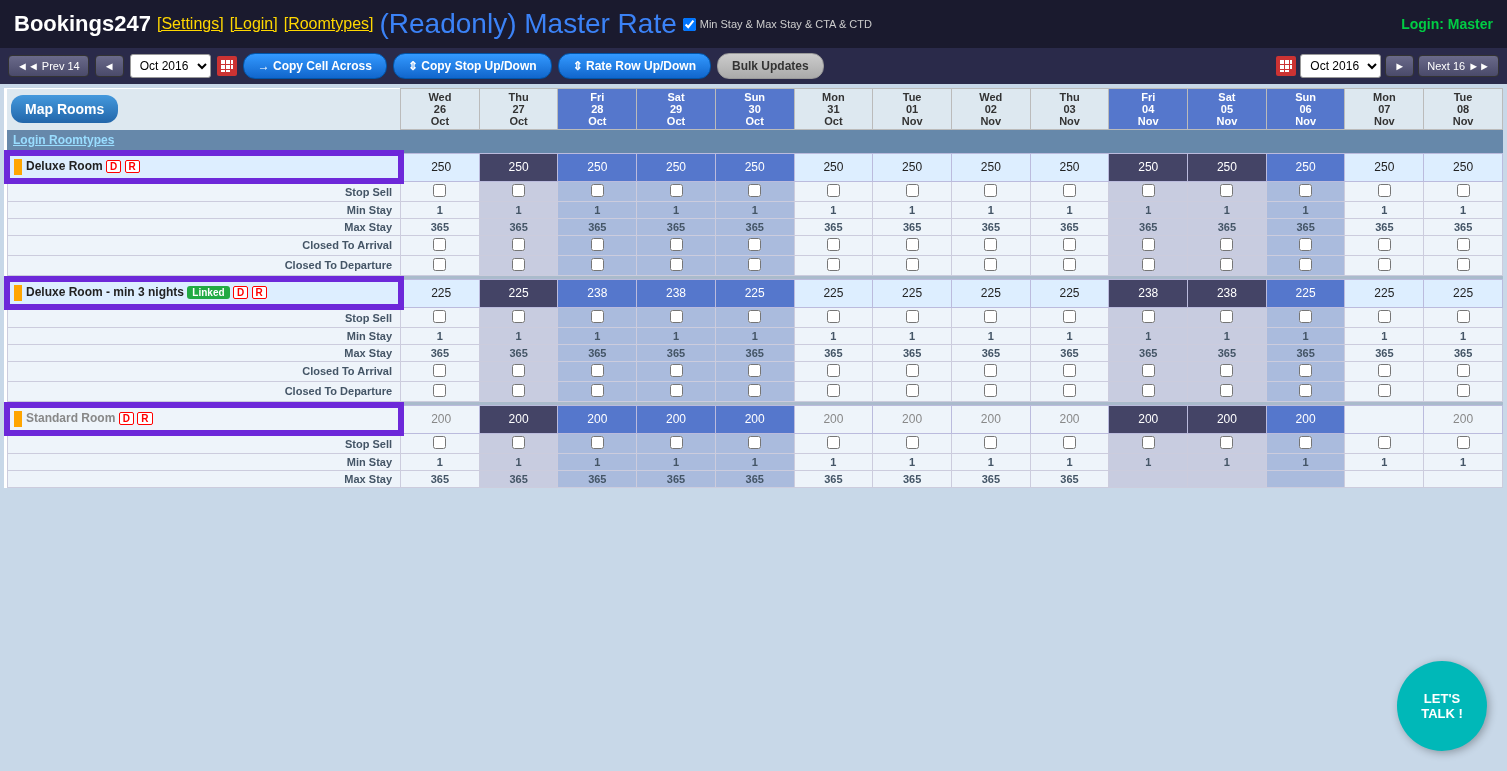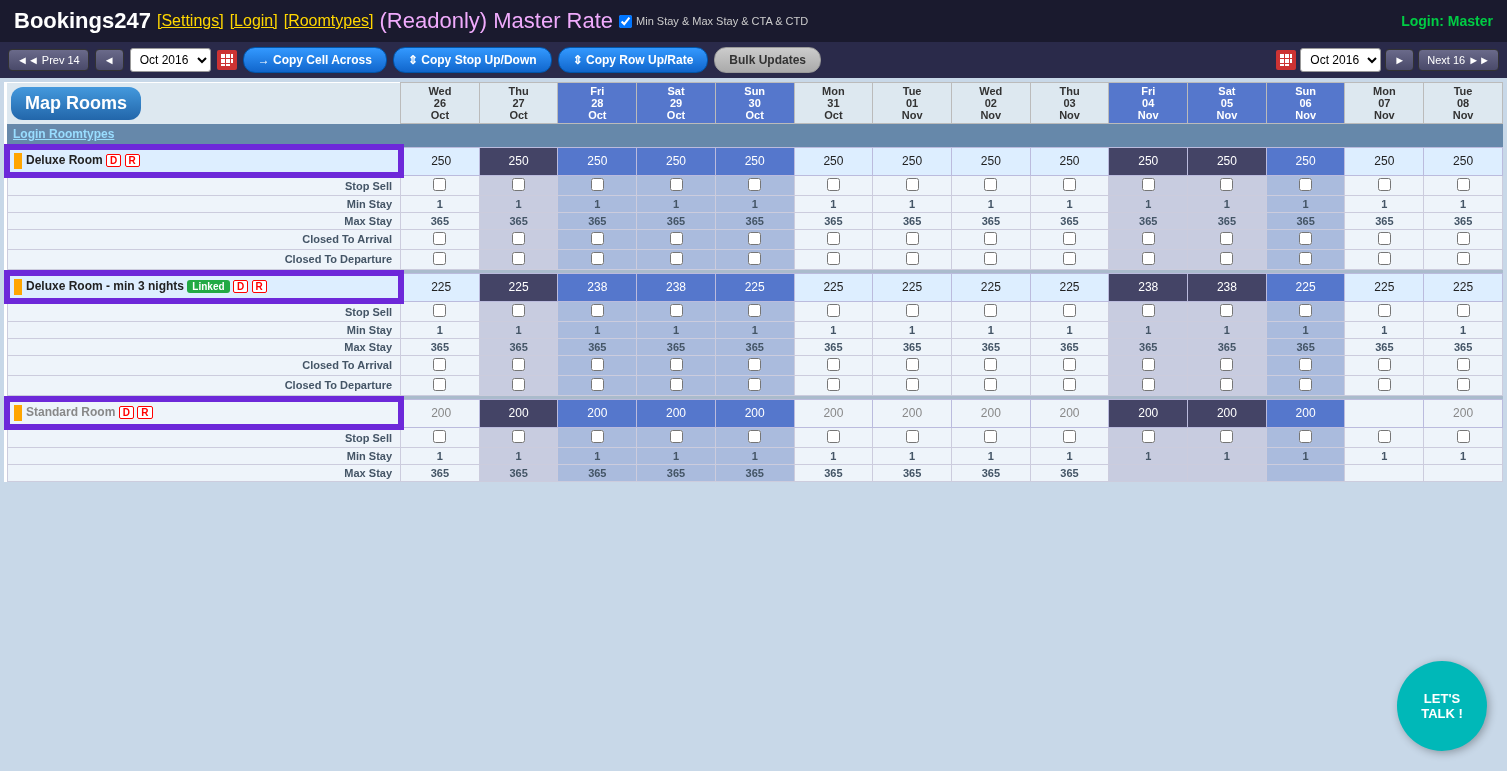--- a/index.html
+++ b/index.html
@@ -10,21 +10,21 @@
       background: #1a1a2e;
       color: white;
       padding: 8px 14px;
       display: flex;
       align-items: center;
       gap: 6px;
       flex-wrap: wrap;
     }
     #header .brand { font-size: 22px; font-weight: bold; color: white; }
     #header a { color: #ffd700; text-decoration: underline; cursor: pointer; font-size: 16px; }
-    #header .readonly-title { font-size: 22px; color: #f0abfc; }
+    #header .readonly-title { font-size: 28px; color: #3b82f6; }
     #header .checkbox-area { display: flex; align-items: center; gap: 4px; font-size: 11px; color: #ccc; }
     #header .status-area { margin-left: auto; font-size: 14px; color: white; }
     #header .status-area span { color: #00cc44; font-weight: bold; }
 
     
     #navbar {
       background: #2a2a4a;
       padding: 5px 8px;
       display: flex;
       align-items: center;
@@ -98,21 +98,21 @@
       padding: 4px 4px;
       background: #dde8f0;
     }
     .map-rooms-btn {
       background: linear-gradient(to bottom, #4499dd, #2266aa);
       color: white;
       border: none;
       border-radius: 12px;
       padding: 6px 14px;
       cursor: pointer;
-      font-size: 18px;
+      font-size: 14px;
       font-weight: bold;
     }
 
     
     .section-header td {
       background: #6688aa;
       color: #99ddff;
       font-size: 12px;
       font-weight: bold;
       padding: 3px 6px;
@@ -243,21 +243,21 @@
         <rect x="11" y="1" width="2" height="4"></rect>
       <rect x="1" y="6" width="4" height="4"></rect>
         <rect x="6" y="6" width="4" height="4"></rect>
         <rect x="11" y="6" width="2" height="4"></rect>
       <rect x="1" y="11" width="4" height="2"></rect>
         <rect x="6" y="11" width="4" height="2"></rect>
     </svg>
   </div>
   <button class="action-btn">→ Copy Cell Across</button>
   <button class="action-btn">⇕ Copy Stop Up/Down</button>
-  <button class="action-btn">⇕ Copy Row Up/Rate</button>
+  <button class="action-btn">⇕ Rate Row Up/Down</button>
   <button class="bulk-btn">Bulk Updates</button>
   <div class="right-nav">
     <div class="grid-icon">
       <svg width="14" height="14" viewBox="0 0 14 14" fill="white">
         <rect x="1" y="1" width="4" height="4"></rect>
           <rect x="6" y="1" width="4" height="4"></rect>
           <rect x="11" y="1" width="2" height="4"></rect>
         <rect x="1" y="6" width="4" height="4"></rect>
           <rect x="6" y="6" width="4" height="4"></rect>
           <rect x="11" y="6" width="2" height="4"></rect>

